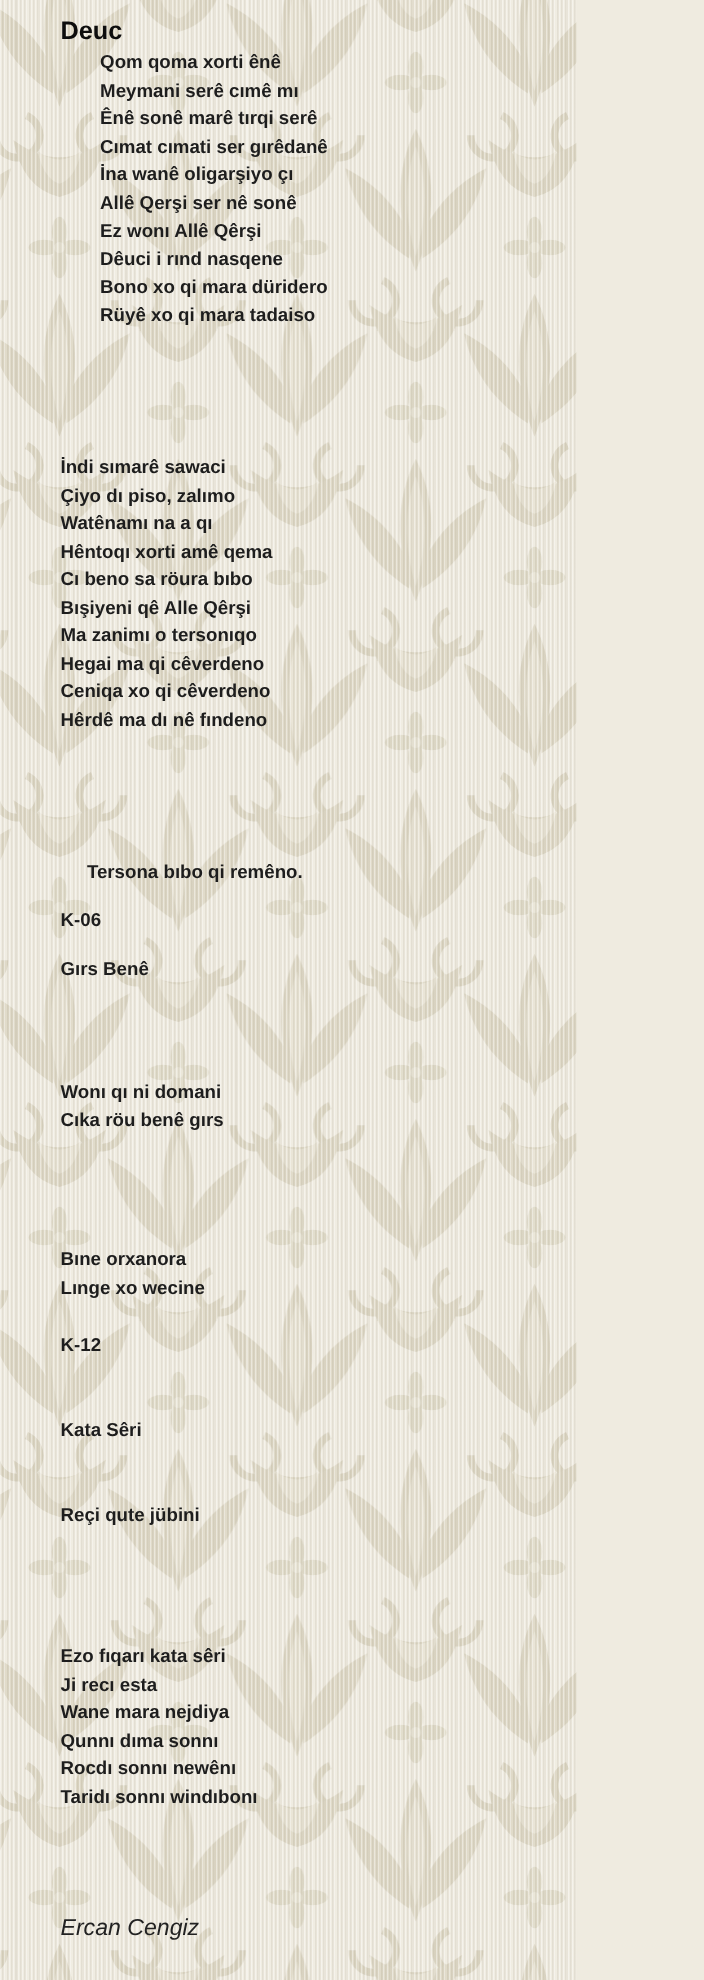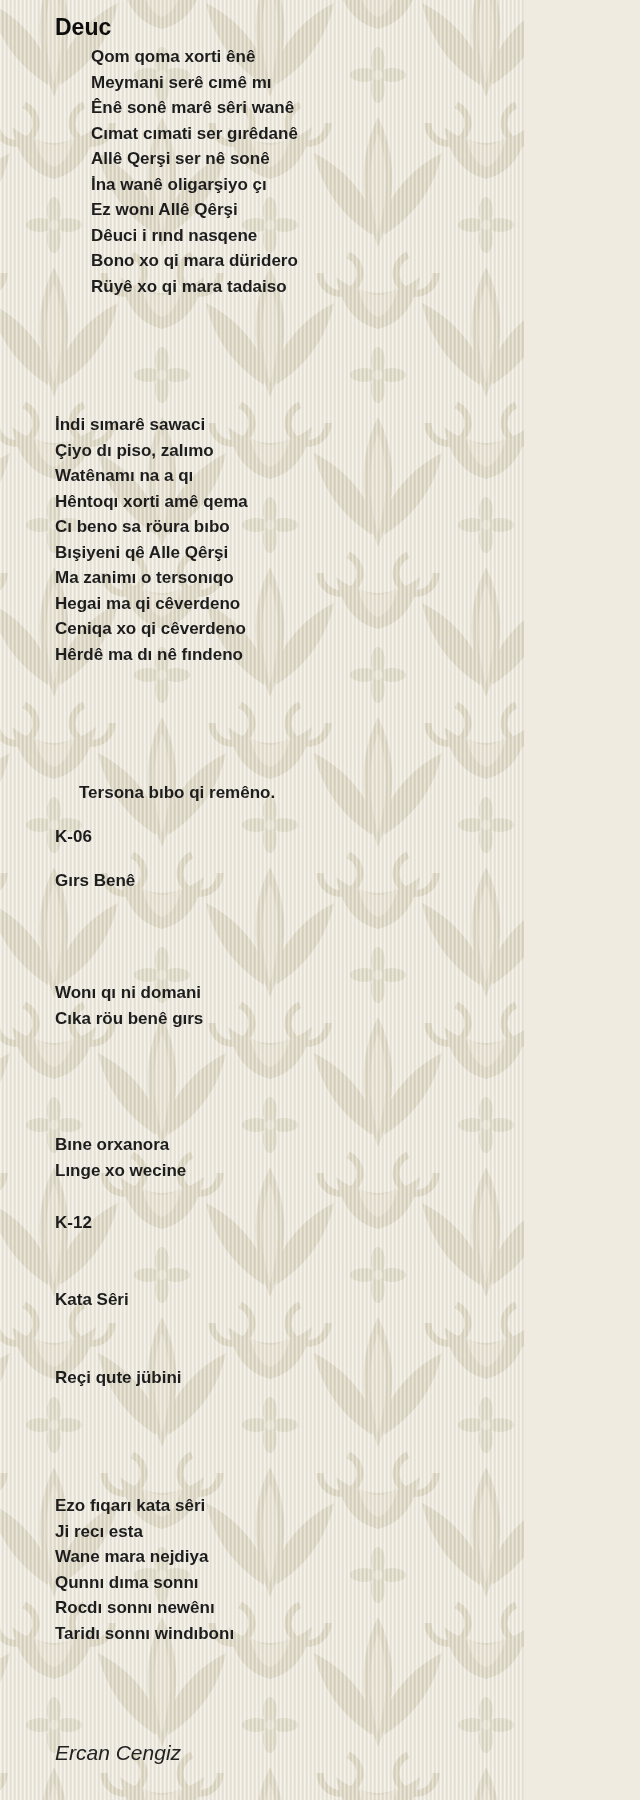--- a/index.html
+++ b/index.html
@@ -130,24 +130,24 @@
 
   <div class="stripes"></div>
 
   <div class="content">
 
     <h1 class="poem-title">Deuc</h1>
 
     <div class="block b-stanza1">
       <div class="poem-line">Qom qoma xorti ênê</div>
       <div class="poem-line">Meymani serê cımê mı</div>
-      <div class="poem-line">Ênê sonê marê sêri wanê</div>
+      <div class="poem-line">Ênê sonê marê tırqi serê</div>
       <div class="poem-line">Cımat cımati ser gırêdanê</div>
+      <div class="poem-line">İna wanê oligarşiyo çı</div>
       <div class="poem-line">Allê Qerşi ser nê sonê</div>
-      <div class="poem-line">İna wanê oligarşiyo çı</div>
       <div class="poem-line">Ez wonı Allê Qêrşi</div>
       <div class="poem-line">Dêuci i rınd nasqene</div>
       <div class="poem-line">Bono xo qi mara düridero</div>
       <div class="poem-line">Rüyê xo qi mara tadaiso</div>
     </div>
 
     <div class="block b-stanza2">
       <div class="poem-line">İndi sımarê sawaci</div>
       <div class="poem-line">Çiyo dı piso, zalımo</div>
       <div class="poem-line">Watênamı na a qı</div>

